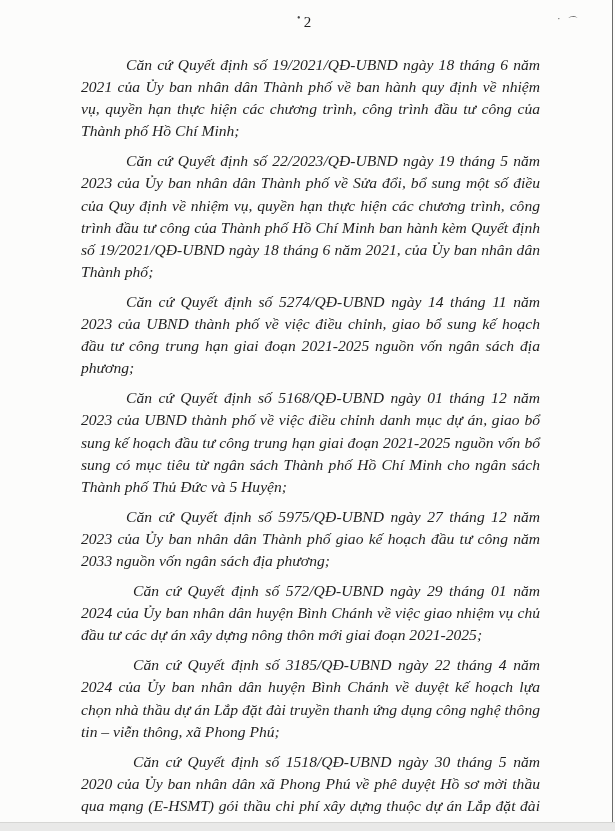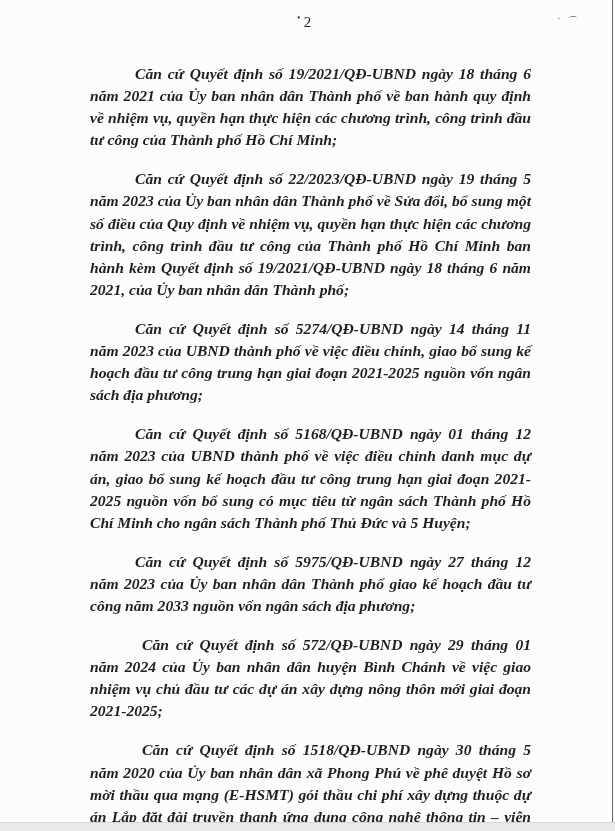--- a/index.html
+++ b/index.html
@@ -25,35 +25,36 @@
   .scan-mark {
     position:absolute; top:14px; left:557px; font-size:11px; color:#444;
     letter-spacing:2px;
   }
   .scan-dot { position:absolute; top:12px; left:297px; font-size:10px; color:#444; }
   .body-text {
     position:absolute; top:46px; left:73px; width:475px;
     font-size:15.6px; line-height:22.1px; font-style:italic;
     text-align:justify;
   }
-  .para { margin:17px; text-indent:45px;font-weight:bold; }
+  .para { margin:8px; text-indent:45px; }
   .para.deep { text-indent:52px; }
 </style>
 </head>
 <body>
 
 <div class="page">
   <div class="page-number">2</div>
   <div class="scan-dot">•</div>
   <div class="scan-mark">˙ ⌒</div>
 
   <div class="body-text">
     <p class="para">Căn cứ Quyết định số 19/2021/QĐ-UBND ngày 18 tháng 6 năm 2021 của Ủy ban nhân dân Thành phố về ban hành quy định về nhiệm vụ, quyền hạn thực hiện các chương trình, công trình đầu tư công của Thành phố Hồ Chí Minh;</p>
     <p class="para">Căn cứ Quyết định số 22/2023/QĐ-UBND ngày 19 tháng 5 năm 2023 của Ủy ban nhân dân Thành phố về Sửa đổi, bổ sung một số điều của Quy định về nhiệm vụ, quyền hạn thực hiện các chương trình, công trình đầu tư công của Thành phố Hồ Chí Minh ban hành kèm Quyết định số 19/2021/QĐ-UBND ngày 18 tháng 6 năm 2021, của Ủy ban nhân dân Thành phố;</p>
     <p class="para">Căn cứ Quyết định số 5274/QĐ-UBND ngày 14 tháng 11 năm 2023 của UBND thành phố về việc điều chỉnh, giao bổ sung kế hoạch đầu tư công trung hạn giai đoạn 2021-2025 nguồn vốn ngân sách địa phương;</p>
     <p class="para">Căn cứ Quyết định số 5168/QĐ-UBND ngày 01 tháng 12 năm 2023 của UBND thành phố về việc điều chỉnh danh mục dự án, giao bổ sung kế hoạch đầu tư công trung hạn giai đoạn 2021-2025 nguồn vốn bổ sung có mục tiêu từ ngân sách Thành phố Hồ Chí Minh cho ngân sách Thành phố Thủ Đức và 5 Huyện;</p>
     <p class="para">Căn cứ Quyết định số 5975/QĐ-UBND ngày 27 tháng 12 năm 2023 của Ủy ban nhân dân Thành phố giao kế hoạch đầu tư công năm 2033 nguồn vốn ngân sách địa phương;</p>
     <p class="para deep">Căn cứ Quyết định số 572/QĐ-UBND ngày 29 tháng 01 năm 2024 của Ủy ban nhân dân huyện Bình Chánh về việc giao nhiệm vụ chủ đầu tư các dự án xây dựng nông thôn mới giai đoạn 2021-2025;</p>
+    <p class="para deep">Căn cứ Quyết định số 3185/QĐ-UBND ngày 22 tháng 4 năm 2024 của Ủy ban nhân dân huyện Bình Chánh về duyệt kế hoạch lựa chọn nhà thầu dự án Lắp đặt đài truyền thanh ứng dụng công nghệ thông tin – viễn thông, xã Phong Phú;</p>
     <p class="para deep">Căn cứ Quyết định số 1518/QĐ-UBND ngày 30 tháng 5 năm 2020 của Ủy ban nhân dân xã Phong Phú về phê duyệt Hồ sơ mời thầu qua mạng (E-HSMT) gói thầu chi phí xây dựng thuộc dự án Lắp đặt đài truyền thanh ứng dụng công nghệ thông tin – viễn thông, xã Phong Phú;</p>
     <p class="para deep">Căn cứ Tờ trình số 0717/TTr-HQ-2024 ngày 17 tháng 7 năm 2024 của Công Ty TNHH Tư vấn Đầu tư Phát triển Xây dựng Hoàng Quân về đề nghị phê duyệt kết quả lựa chọn nhà thầu của gói thầu chi phí xây dựng thuộc dự án Lắp đặt đài truyền thanh ứng dụng công nghệ thông tin – viễn thông, xã Phong Phú;</p>
   </div>
 </div>
 <div class="bottom-band"></div>
 
 </body></html>

